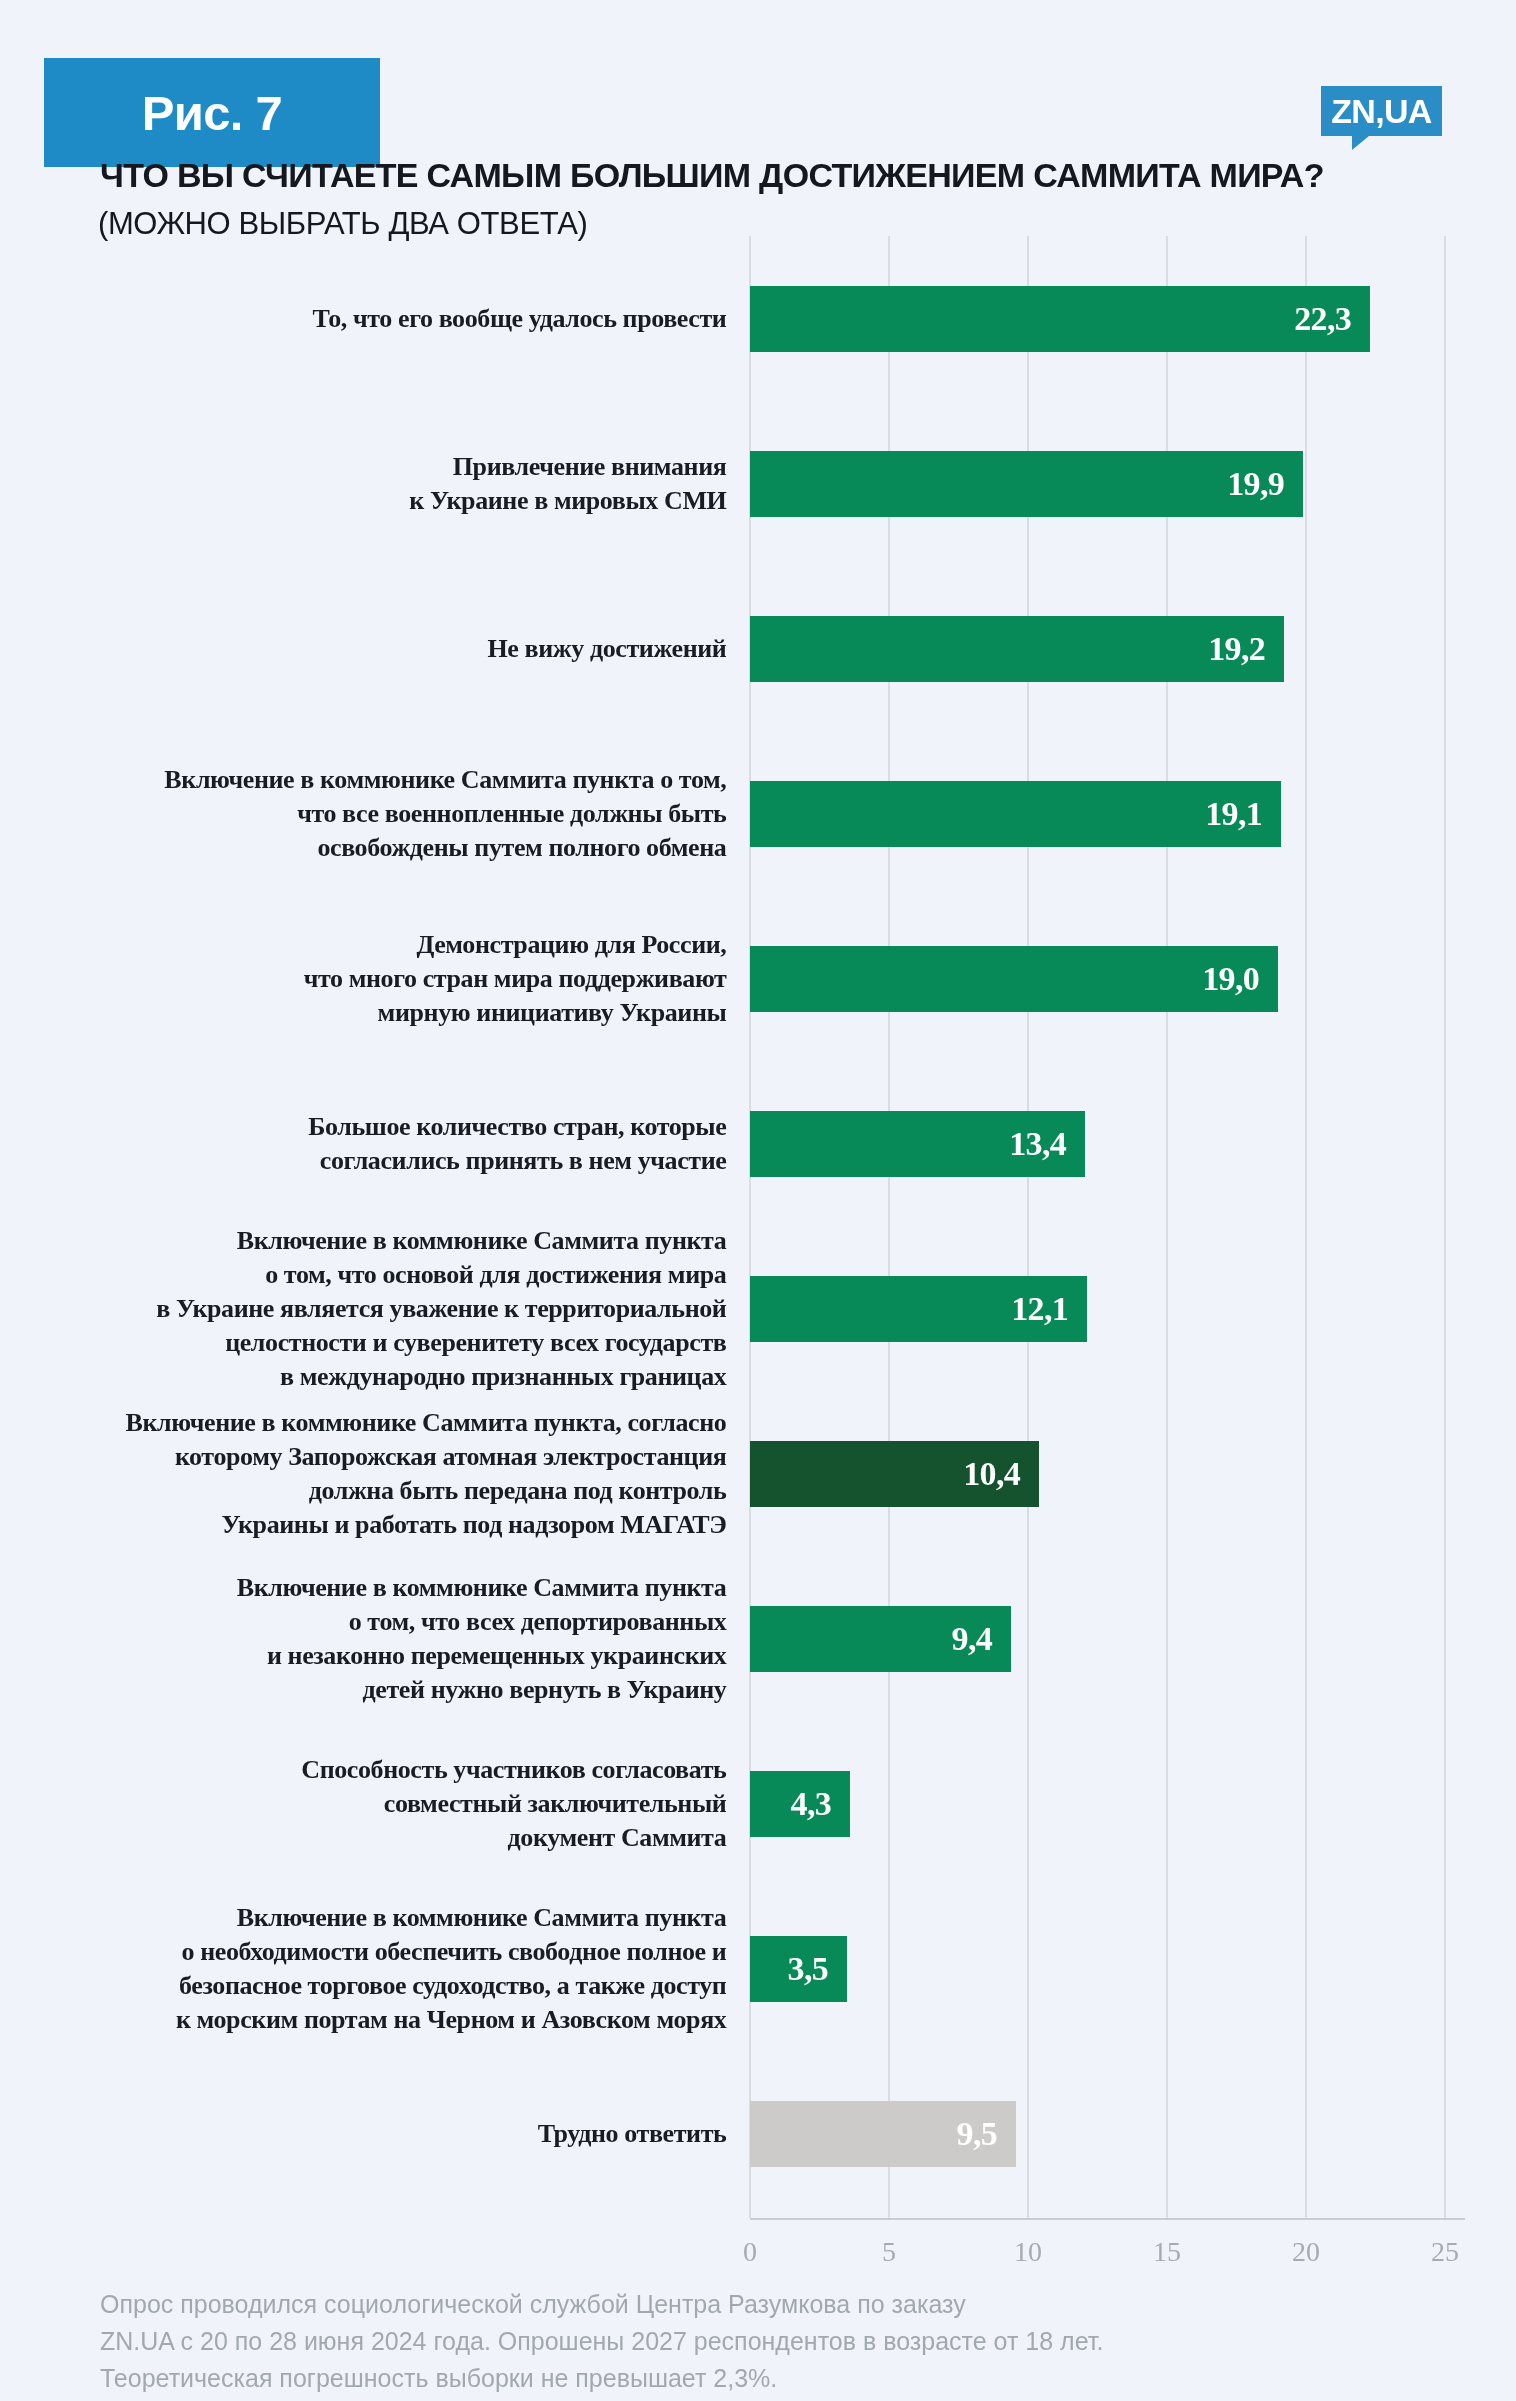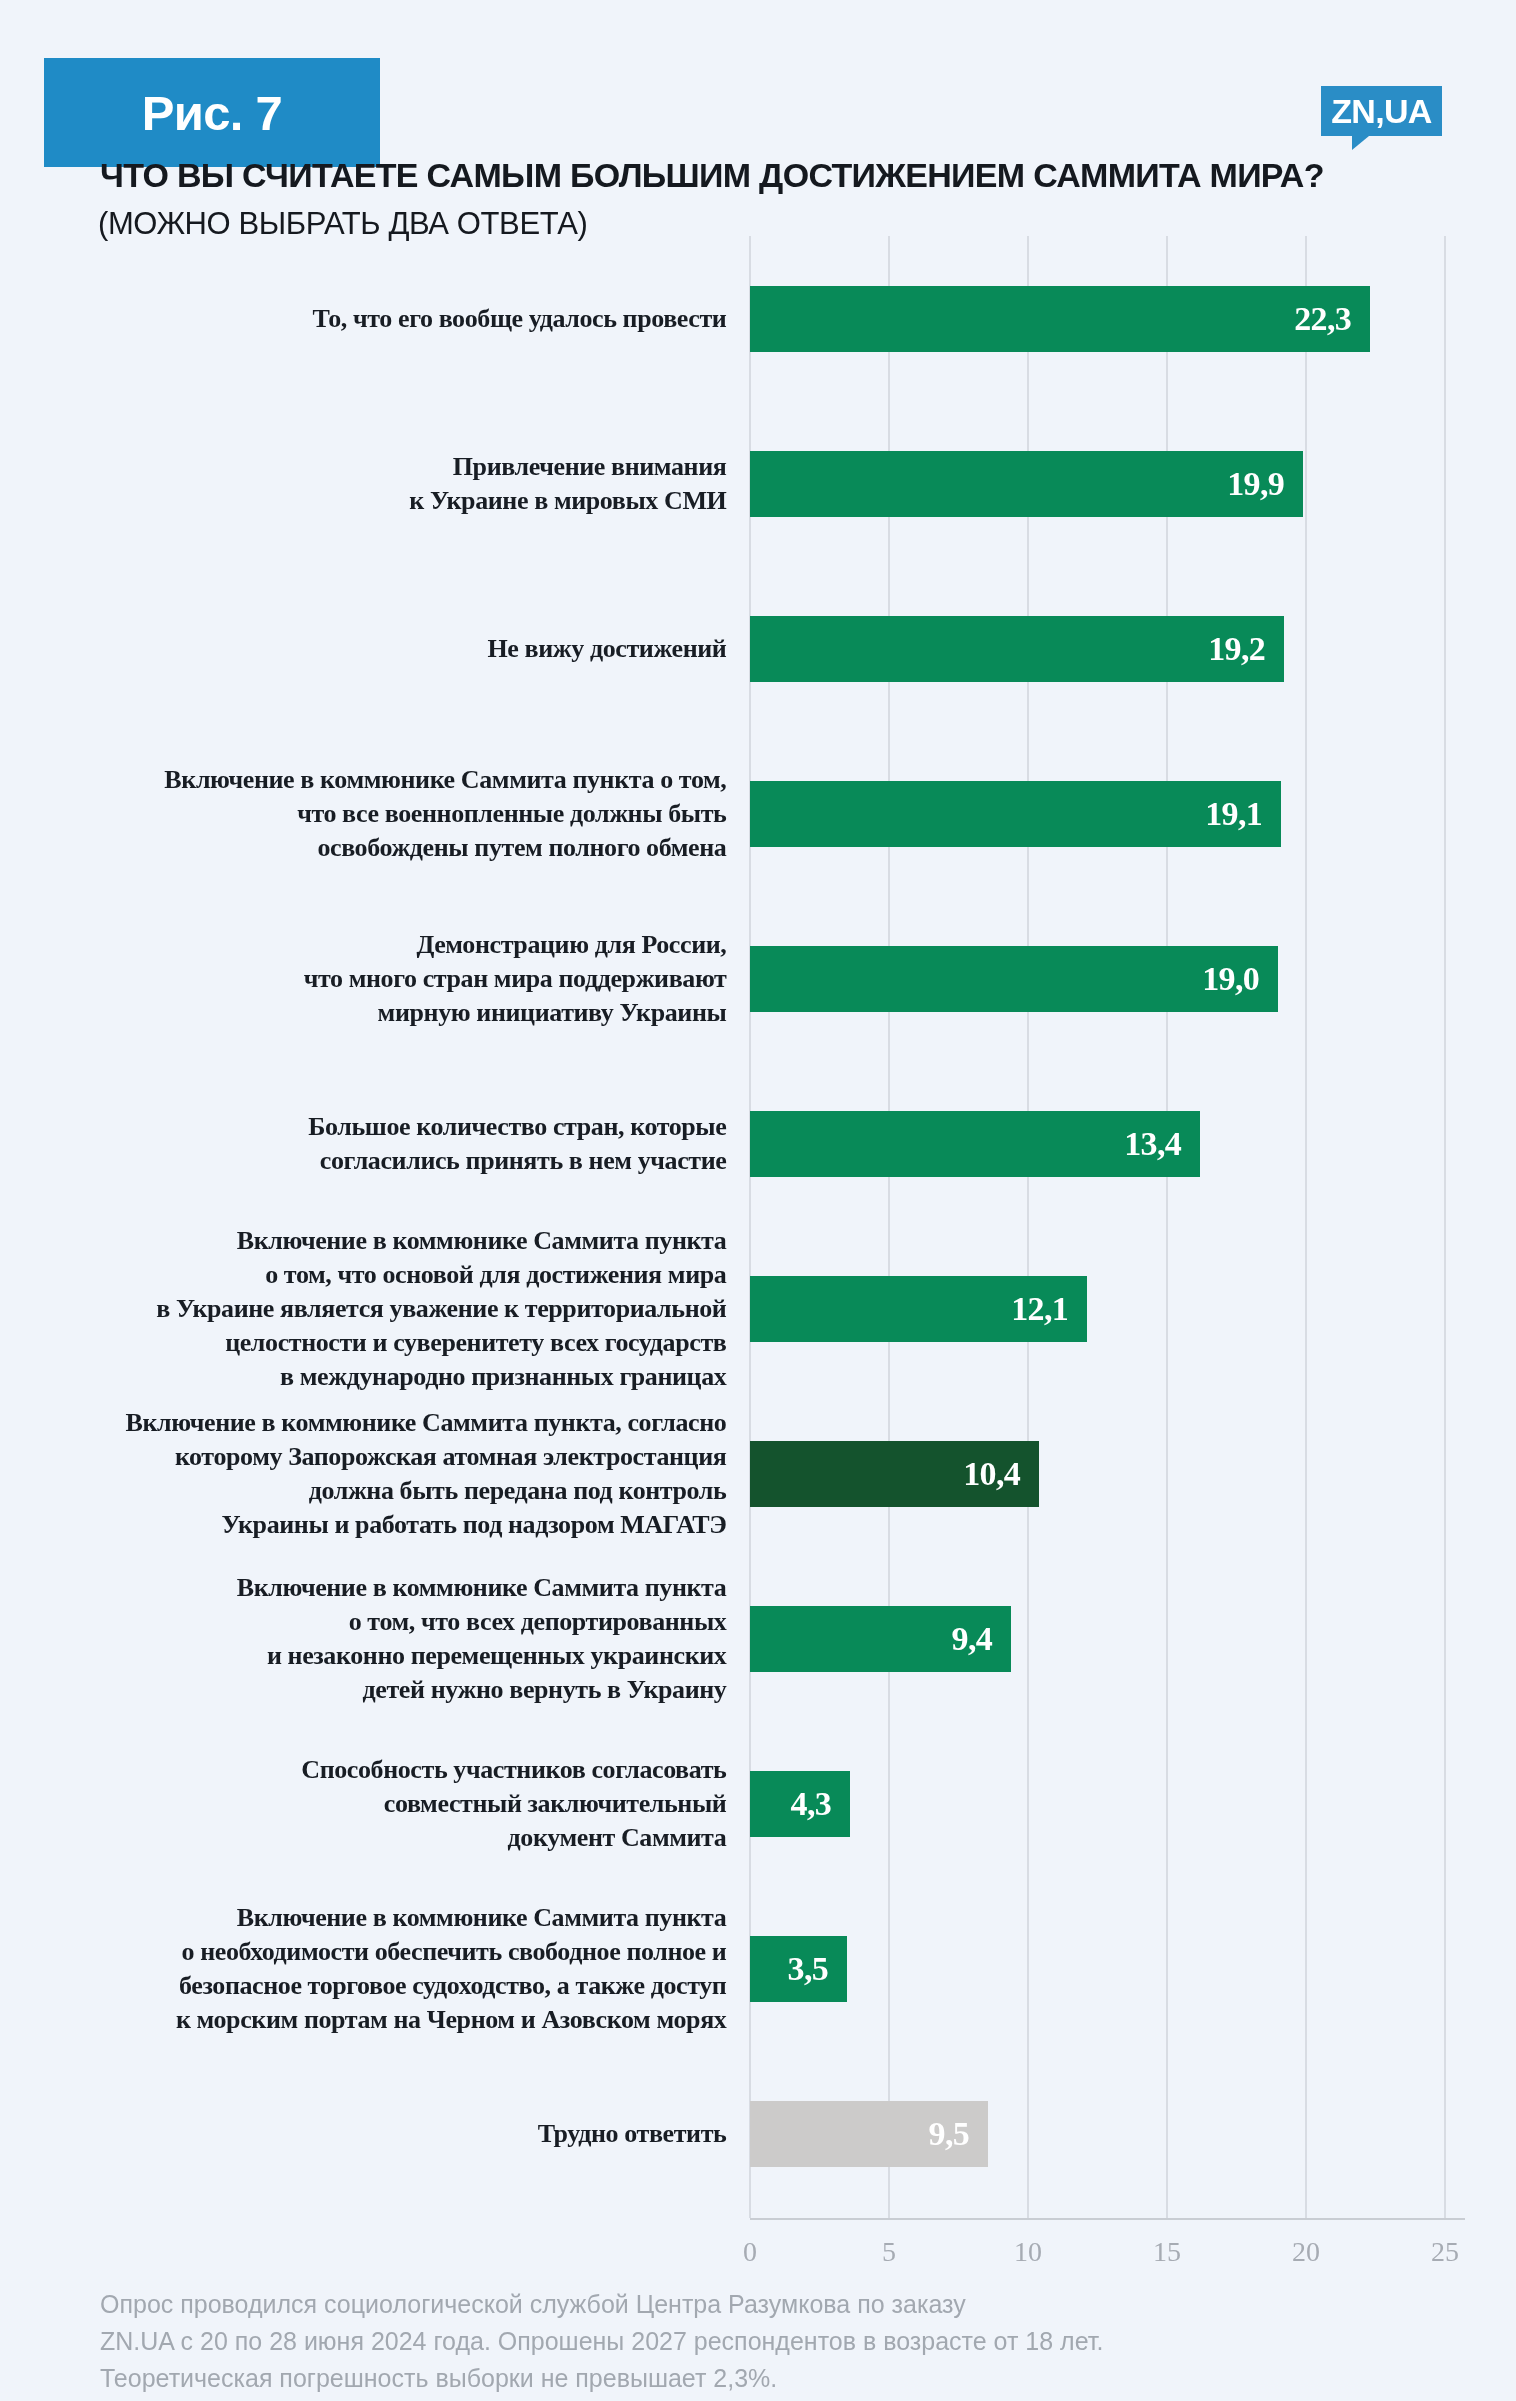--- a/index.html
+++ b/index.html
@@ -140,21 +140,21 @@
       <div class="bar" style="width: 528px; background: rgb(8, 138, 88);">
         <span class="value">19,0</span>
       </div>
     </div>
   </div>
 
   <div class="row">
     <div class="row-label">Большое количество стран, которые
 согласились принять в нем участие</div>
     <div class="bar-area">
-      <div class="bar" style="width: 450px; background: rgb(8, 138, 88);">
+      <div class="bar" style="width: 335px; background: rgb(8, 138, 88);">
         <span class="value">13,4</span>
       </div>
     </div>
   </div>
 
   <div class="row">
     <div class="row-label">Включение в коммюнике Саммита пункта
 о том, что основой для достижения мира
 в Украине является уважение к территориальной
 целостности и суверенитету всех государств
@@ -209,21 +209,21 @@
     <div class="bar-area">
       <div class="bar" style="width: 97px; background: rgb(8, 138, 88);">
         <span class="value">3,5</span>
       </div>
     </div>
   </div>
 
   <div class="row">
     <div class="row-label">Трудно ответить</div>
     <div class="bar-area">
-      <div class="bar" style="width: 238px; background: rgb(204, 203, 202); padding-left: 44px;">
+      <div class="bar" style="width: 266px; background: rgb(204, 203, 202); padding-left: 44px;">
         <span class="value">9,5</span>
       </div>
     </div>
   </div>
 </div>
     <div class="baseline"></div>
     <div id="ticks">
         <div class="tick" style="left: 750px;">0</div>
         <div class="tick" style="left: 889px;">5</div>
         <div class="tick" style="left: 1028px;">10</div>

